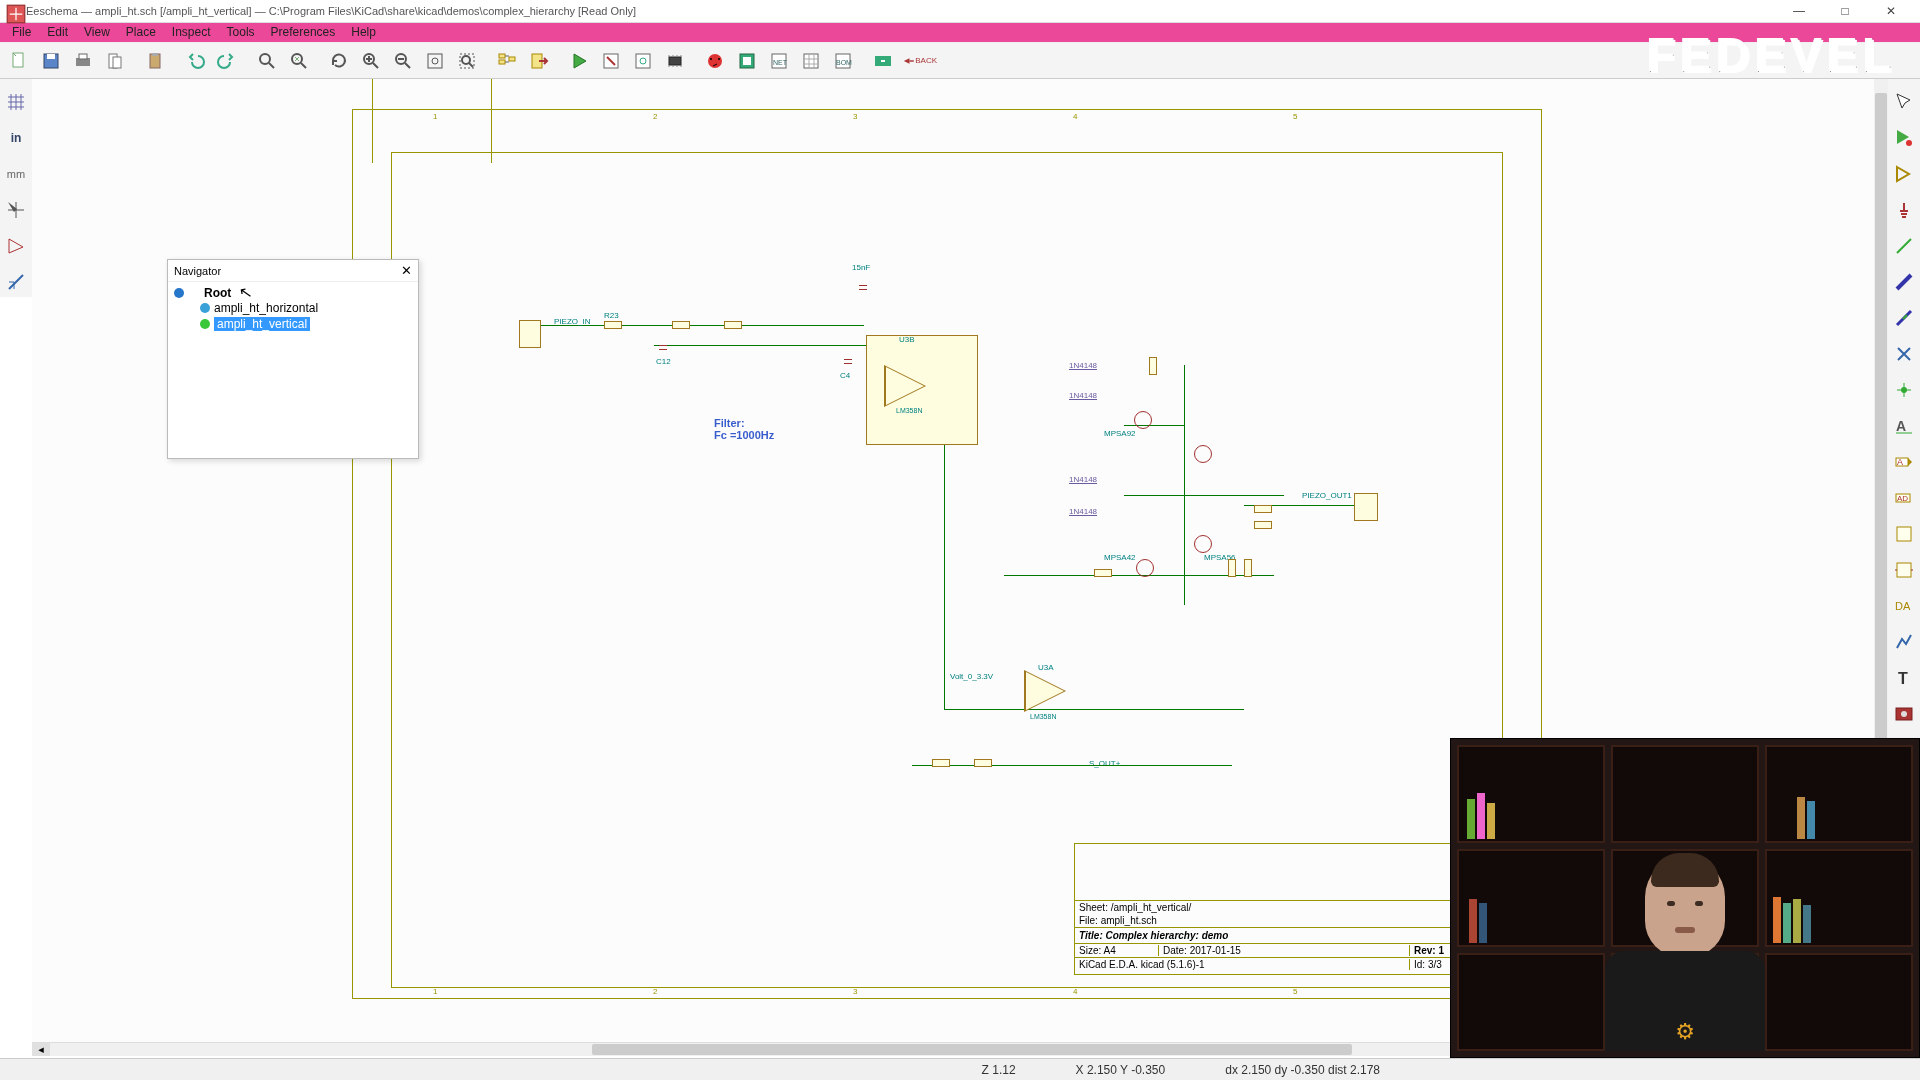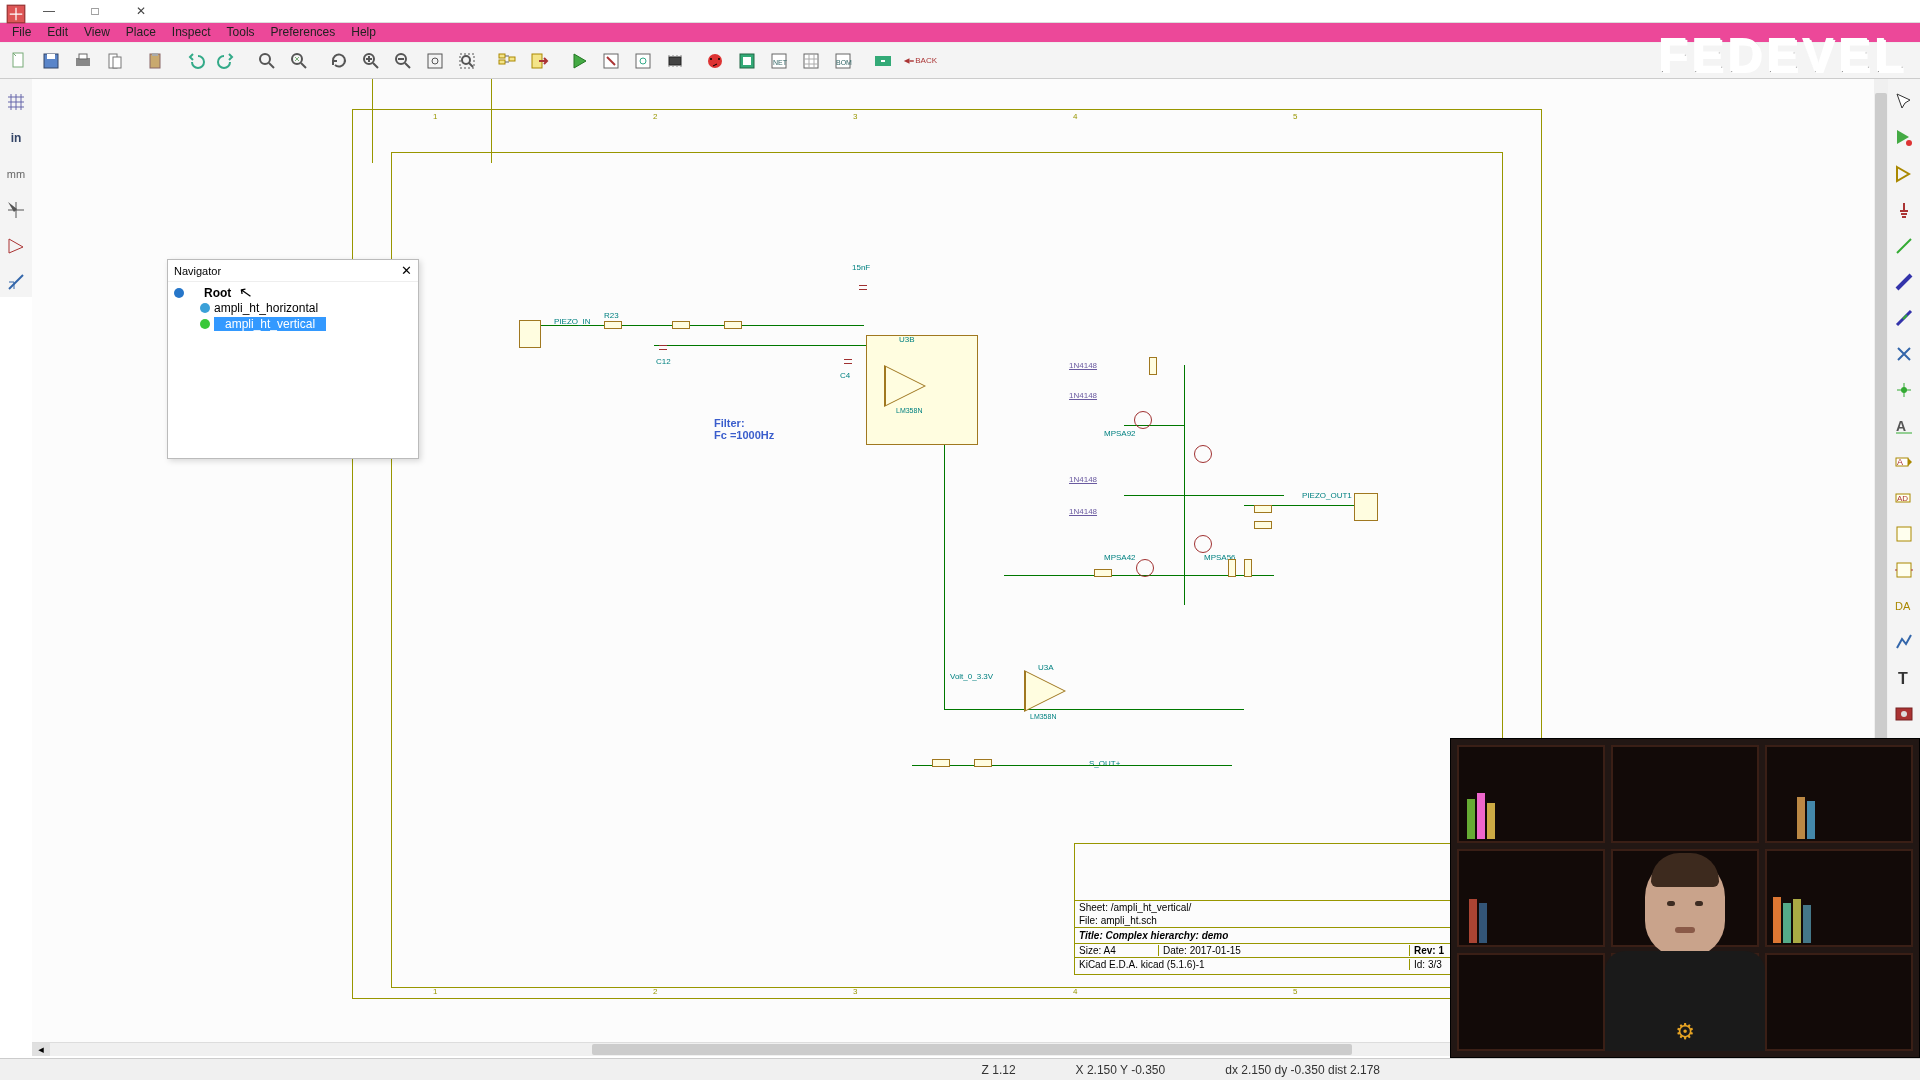--- a/index.html
+++ b/index.html
@@ -18,21 +18,21 @@
 .canvas-area { position: absolute; left: 32px; right: 32px; top: 79px; bottom: 30px; background: #fcfcfc; overflow: hidden; }
 .sheet-border { position: absolute; left: 320px; top: 30px; width: 1190px; height: 890px; border: 1px solid #989600; }
 .sheet-inner { position: absolute; left: 38px; top: 42px; right: 38px; bottom: 10px; border: 1px solid #989600; }
 .page-frame { position: absolute; left: 340px; top: 0; width: 120px; height: 84px; border-left: 1px solid #989600; border-right: 1px solid #989600; }
 
 .navigator { position: absolute; left: 135px; top: 180px; width: 252px; height: 200px; background: #fff; border: 1px solid #bbb; box-shadow: 2px 2px 6px rgba(0,0,0,0.15); }
 .nav-title { height: 22px; display: flex; align-items: center; padding: 0 6px; background: #fff; justify-content: space-between; border-bottom: 1px solid #eee; }
 .nav-body { padding: 4px 6px; font-size: 12px; }
 .nav-root { display: flex; align-items: center; gap: 20px; font-weight: bold; }
 .nav-child { margin-left: 24px; display: flex; align-items: center; gap: 4px; padding: 1px 2px; }
-.nav-child.selected span.lbl { background: #3399ff; color: #fff; padding: 0 11px; }
+.nav-child.selected span.lbl { background: #3399ff; color: #fff; padding: 0 3px; }
 .nodeball { width: 10px; height: 10px; border-radius: 50%; display: inline-block; }
 .cursor { position: absolute; left: 207px; top: 204px; font-size: 16px; pointer-events: none; transform: rotate(-10deg); }
 
 .schem { position: absolute; left: 12px; top: 12px; right: 12px; bottom: 12px; }
 .filter-text { position: absolute; left: 310px; top: 252px; color: #3a5dcc; font-weight: bold; font-size: 11px; }
 .opamp1, .opamp2 { position: absolute; width: 60px; height: 42px; }
 .opamp1 { left: 480px; top: 200px; }
 .opamp2 { left: 620px; top: 505px; }
 .tri { width: 0; height: 0; border-top: 21px solid transparent; border-bottom: 21px solid transparent; border-left: 42px solid #a07820; position: relative; }
 .tri::after { content: ""; position: absolute; left: -40px; top: -19px; width: 0; height: 0; border-top: 19px solid transparent; border-bottom: 19px solid transparent; border-left: 38px solid #fffde0; }
@@ -52,21 +52,21 @@
 .status-bar { position: absolute; bottom: 0; left: 0; right: 0; height: 22px; background: #f0f0f0; display: flex; align-items: center; justify-content: flex-end; gap: 60px; padding: 0 20px; font-size: 12px; color: #333; border-top: 1px solid #ccc; }
 .camera-box { position: absolute; right: 0; bottom: 22px; width: 470px; height: 320px; background: #221714; border: 1px solid #000; }
 .bookshelf { width: 100%; height: 100%; display: grid; grid-template-columns: 1fr 1fr 1fr; grid-template-rows: 1fr 1fr 1fr; gap: 6px; padding: 6px; }
 .shelf-cell { background: #120a08; border: 2px solid #3a1f16; position: relative; }
 .book { position: absolute; bottom: 2px; width: 8px; }
 .person { position: absolute; left: 50%; bottom: 0; transform: translateX(-50%); width: 180px; height: 200px; }
 .head { width: 80px; height: 100px; background: #c9a38b; border-radius: 40px 40px 36px 36px; margin: 0 auto; position: relative; }
 .hair { position: absolute; top: -4px; left: 6px; right: 6px; height: 34px; background: #3d2a1e; border-radius: 30px 30px 6px 6px; }
 .shirt { width: 160px; height: 100px; background: #1a1a1a; border-radius: 20px 20px 0 0; margin: -6px auto 0; position: relative; }
 .shirt-logo { position: absolute; left: 50%; bottom: 6px; transform: translateX(-50%); color: #e6a323; font-size: 22px; }
-.brand { position: absolute; right: 12px; top: 28px; font-size: 48px; font-weight: bold; letter-spacing: 4px; text-shadow: 1px 1px 0 #fff, -1px -1px 0 #fff; background: linear-gradient(#b8b8b8,#8a8a8a); -webkit-background-clip: text; color: transparent; font-family: Arial Black, sans-serif; }
+.brand { position: absolute; right: 24px; top: 28px; font-size: 48px; font-weight: bold; letter-spacing: 4px; text-shadow: 1px 1px 0 #fff, -1px -1px 0 #fff; background: linear-gradient(#b8b8b8,#8a8a8a); -webkit-background-clip: text; color: transparent; font-family: Arial Black, sans-serif; }
 .scroll-h { position: absolute; left: 32px; right: 32px; bottom: 24px; height: 14px; background: #f0f0f0; border-top: 1px solid #ddd; }
 .scroll-h .btn { width: 18px; height: 100%; background: #e0e0e0; display: inline-flex; align-items: center; justify-content: center; }
 .scroll-h .thumb { position: absolute; left: 560px; width: 760px; top: 1px; bottom: 1px; background: #ccc; border-radius: 2px; }
 .scroll-v { position: absolute; right: 32px; top: 79px; bottom: 38px; width: 14px; background: #f0f0f0; }
 .scroll-v .thumb { position: absolute; top: 14px; bottom: 14px; left: 1px; right: 1px; background: #ccc; border-radius: 2px; }
 .ruler-num { position: absolute; color: #989600; font-size: 8px; top: 2px; }
 .transistor { position: absolute; width: 18px; height: 18px; border: 1px solid #a03030; border-radius: 50%; }
 .conn-box { position: absolute; border: 1px solid #a07820; background: #fffde0; }
 .dotgrid { background-image: radial-gradient(#ddd 0.5px, transparent 0.5px); background-size: 20px 20px; }
 svg.ico { width: 20px; height: 20px; }
@@ -74,20 +74,21 @@
 </head>
 <body>
 
 <div class="titlebar">
   <span class="icon-app">
     <svg viewBox="0 0 16 16" class="ico">
         <rect x="1" y="1" width="14" height="14" fill="#d55" stroke="#933"></rect>
         <path d="M3 8h10M8 3v10" stroke="#fff"></path>
       </svg>
   </span>
+  <span class="title">Eeschema — ampli_ht.sch [/ampli_ht_vertical] — C:\Program Files\KiCad\share\kicad\demos\complex_hierarchy [Read Only]</span>
   <span class="winbtn">—</span>
   <span class="winbtn">□</span>
   <span class="winbtn">✕</span>
 </div>
 
 <div class="menubar">
   <span>File</span>
   <span>Edit</span>
   <span>View</span>
   <span>Place</span>

